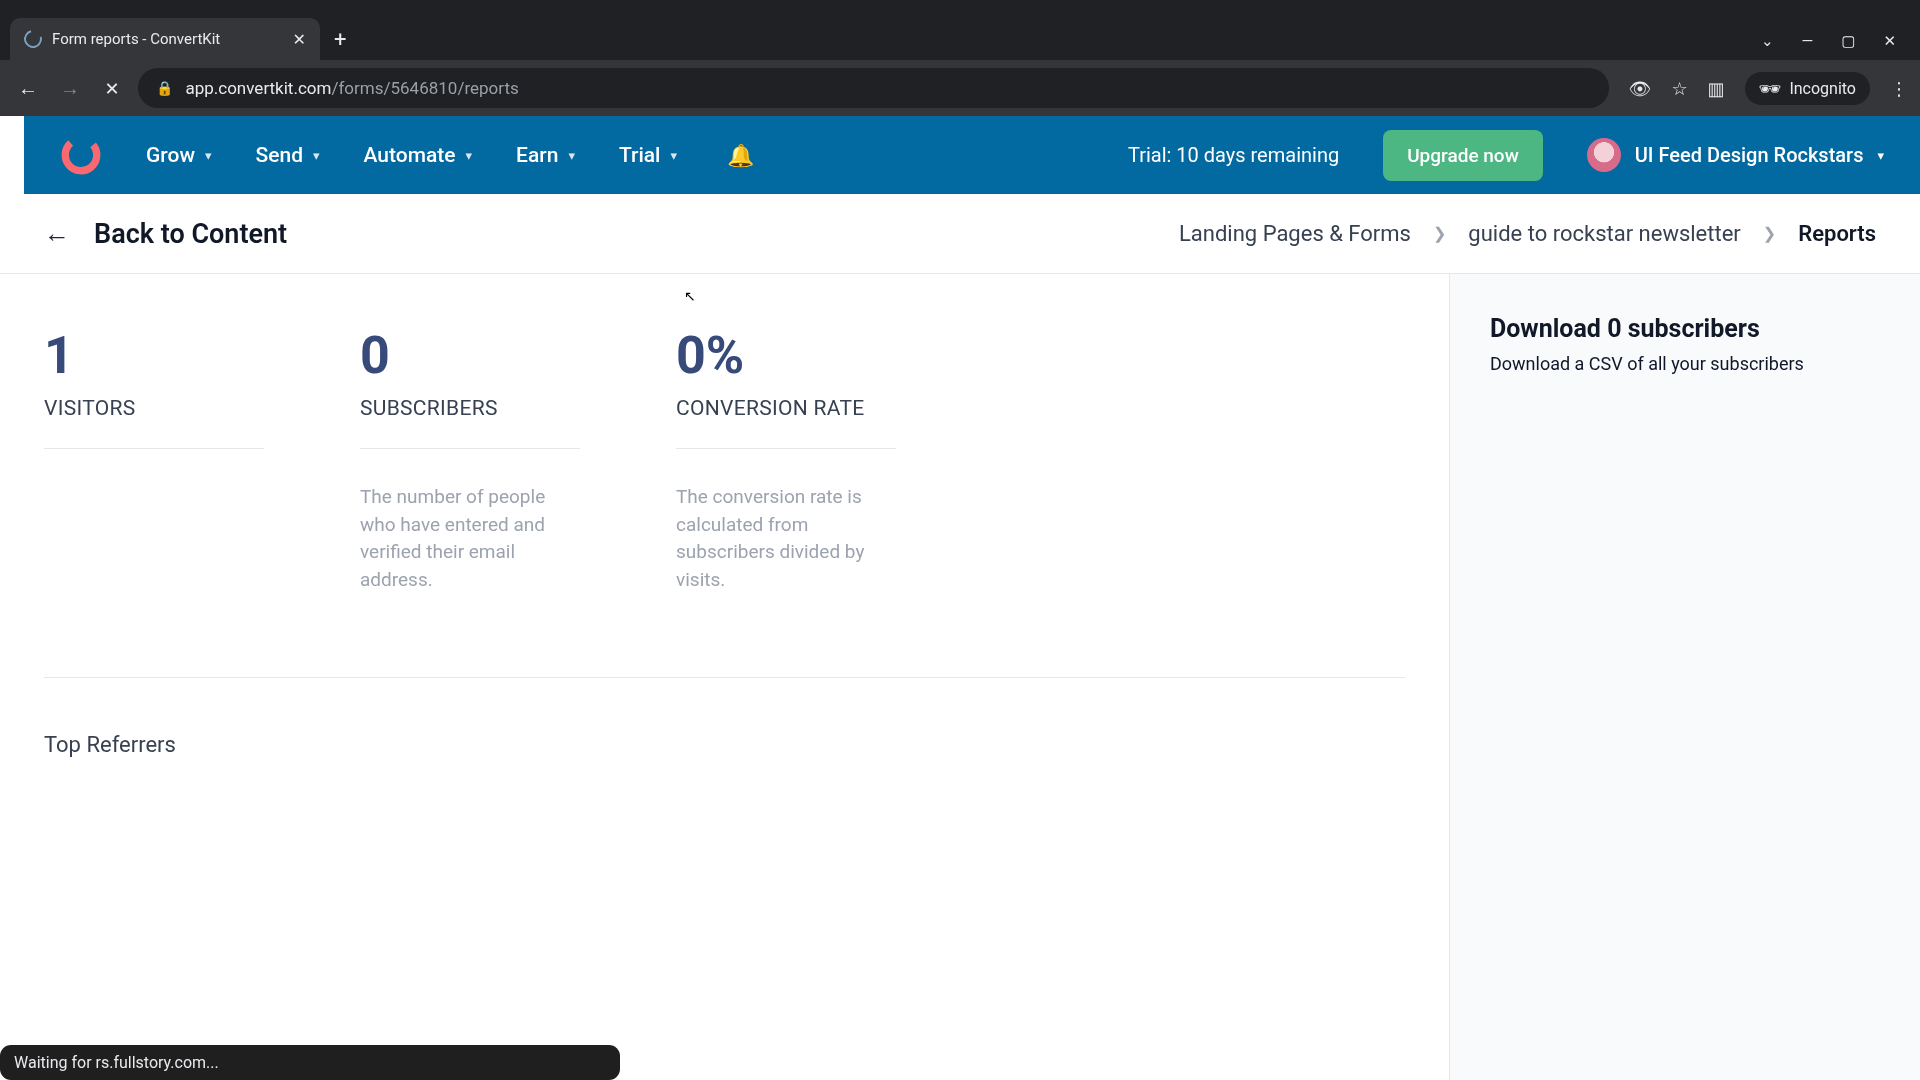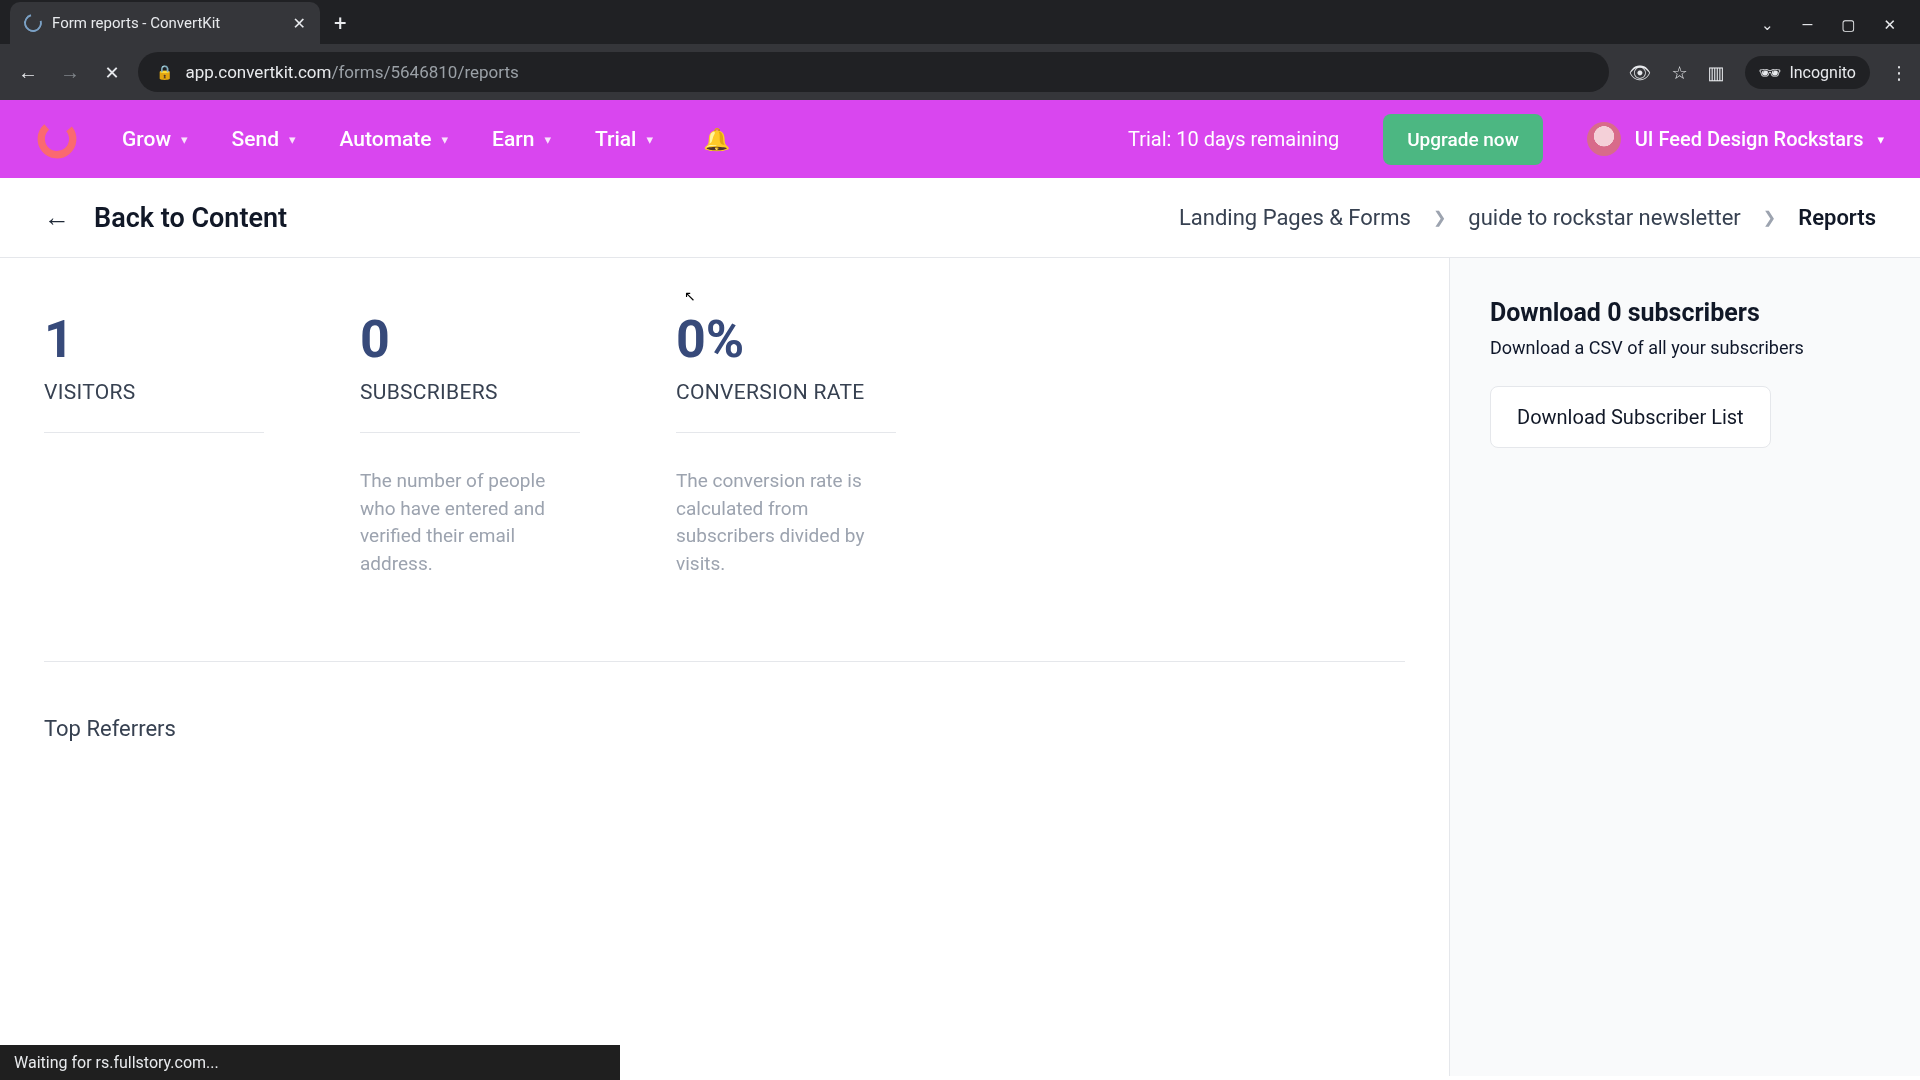--- a/index.html
+++ b/index.html
@@ -1,19 +1,19 @@
 <!DOCTYPE html>
 <html><head>
 <meta charset="utf-8">
 <style>
 * { margin: 0; padding: 0; box-sizing: border-box; font-family: -apple-system, BlinkMacSystemFont, "Segoe UI", Roboto, Helvetica, Arial, sans-serif; }
 html, body { width: 1920px; height: 1080px; overflow: hidden; background: #fff; }
 
 
-.browser-top { background: #202124; height: 44px; display: flex; align-items: flex-end; }
+.browser-top { background: #202124; height: 60px; display: flex; align-items: flex-end; }
 .tab { background: #35363a; height: 42px; margin-left: 10px; border-radius: 10px 10px 0 0; display: flex; align-items: center; padding: 0 14px; gap: 10px; min-width: 310px; }
 .tab .favicon { width: 18px; height: 18px; border: 2px solid #7aa0c4; border-radius: 50%; border-top-color: transparent; transform: rotate(30deg); }
 .tab .title { color: #e8eaed; font-size: 15px; flex: 1; }
 .tab .close { color: #e8eaed; font-size: 16px; }
 .new-tab { color: #e8eaed; font-size: 22px; padding: 0 14px 8px; }
 .window-controls { margin-left: auto; display: flex; gap: 28px; padding-right: 24px; padding-bottom: 10px; }
 .window-controls span { color: #e8eaed; font-size: 15px; }
 
 .browser-bar { background: #35363a; height: 56px; display: flex; align-items: center; padding: 0 12px; gap: 10px; }
 .nav-arrow { color: #e8eaed; font-size: 20px; width: 32px; text-align: center; }
@@ -23,21 +23,21 @@
 .lock { color: #9aa0a6; font-size: 14px; }
 .url { color: #e8eaed; font-size: 17px; }
 .url .path { color: #9aa0a6; }
 .bar-icons { display: flex; align-items: center; gap: 20px; margin-left: 10px; }
 .bar-icons span { color: #e8eaed; font-size: 18px; }
 .incognito { display: flex; align-items: center; gap: 8px; background: #202124; padding: 6px 14px; border-radius: 20px; }
 .incognito .glyph { color: #e8eaed; font-size: 18px; }
 .incognito .label { color: #e8eaed; font-size: 16px; }
 
 
-.app-nav { background: #d946ef; height: 78px; display: flex; align-items: center; padding: 0 36px; gap: 44px; }
+.app-nav { background: #0369a1; height: 78px; display: flex; align-items: center; padding: 0 36px; gap: 44px; margin-left: 24px; }
 .logo { width: 42px; height: 42px; }
 .logo svg { width: 100%; height: 100%; }
 .nav-item { color: #fff; font-size: 21px; font-weight: 500; display: flex; align-items: center; gap: 10px; }
 .nav-item .chev { font-size: 13px; opacity: .85; }
 .bell { color: #fff; font-size: 22px; margin-left: 6px; }
 .spacer { flex: 1; }
 .trial { color: #fff; font-size: 20px; }
 .upgrade { background: #4cb782; color: #fff; font-size: 19px; font-weight: 500; padding: 14px 24px; border-radius: 8px; }
 .user { display: flex; align-items: center; gap: 14px; }
 .avatar { width: 34px; height: 34px; border-radius: 50%; background: radial-gradient(circle at 50% 42%, #f4d0d8 38%, #d86b8a 40%); }
@@ -68,21 +68,21 @@
 .referrers ol { padding-left: 54px; font-size: 21px; color: #111827; }
 .referrers .meta { color: #6b7280; }
 
 .side { width: 470px; background: #f9fafb; padding: 40px 40px; }
 .side h2 { font-size: 25px; font-weight: 700; color: #111827; margin-bottom: 10px; }
 .side .sub { font-size: 18px; color: #0f172a; margin-bottom: 28px; }
 .dl-btn { background: #fff; border: 1px solid #e5e7eb; border-radius: 8px; padding: 18px 26px; font-size: 20px; color: #111827; display: inline-block; }
 
 
 .footer { position: absolute; bottom: 68px; left: 44px; font-size: 21px; color: #4b5563; }
-.status { position: fixed; left: 0; bottom: 0; background: #1f1f1f; color: #e8eaed; font-size: 16px; padding: 8px 14px; min-width: 620px; }
+.status { position: fixed; left: 0; bottom: 0; background: #1f1f1f; color: #e8eaed; font-size: 16px; padding: 8px 14px; min-width: 620px; border-radius: 11px; }
 
 
 .cursor { position: fixed; left: 684px; top: 288px; font-size: 14px; color: #000; pointer-events: none; }
 </style>
 </head>
 <body>
 
 <div class="browser-top">
   <div class="tab">
     <span class="favicon"></span>
@@ -197,18 +197,17 @@
 
     <div class="referrers">
       <div class="title">Top Referrers</div>
     </div>
 
   </div>
 
   <div class="side">
     <h2>Download 0 subscribers</h2>
     <div class="sub">Download a CSV of all your subscribers</div>
-    <span class="dl-btn">Download Subscriber List</span>
   </div>
 </div>
 
 <div class="status">Waiting for rs.fullstory.com...</div>
 <div class="cursor">↖</div>
 
 </body></html>

